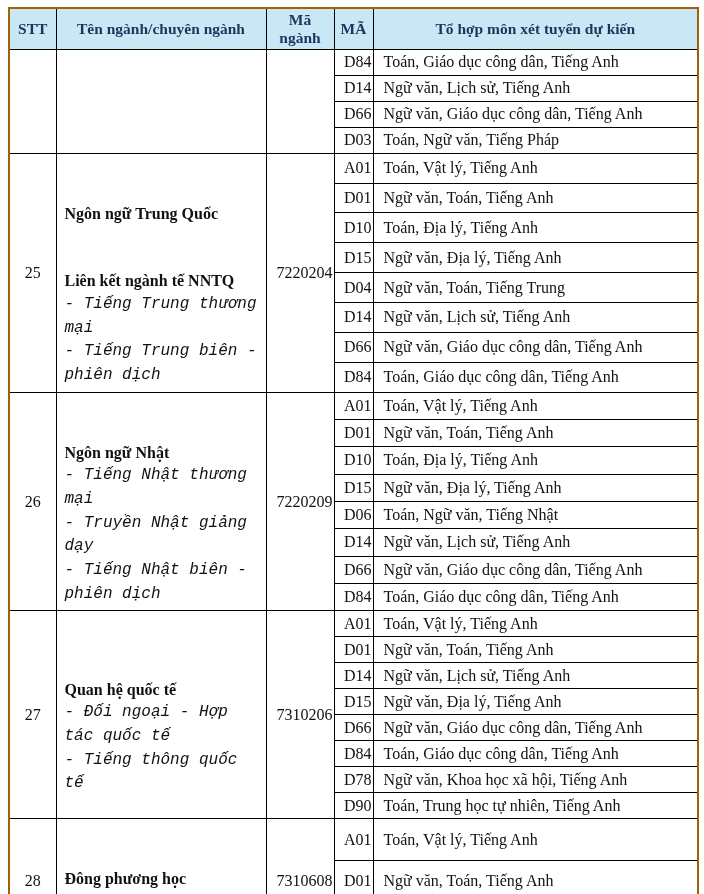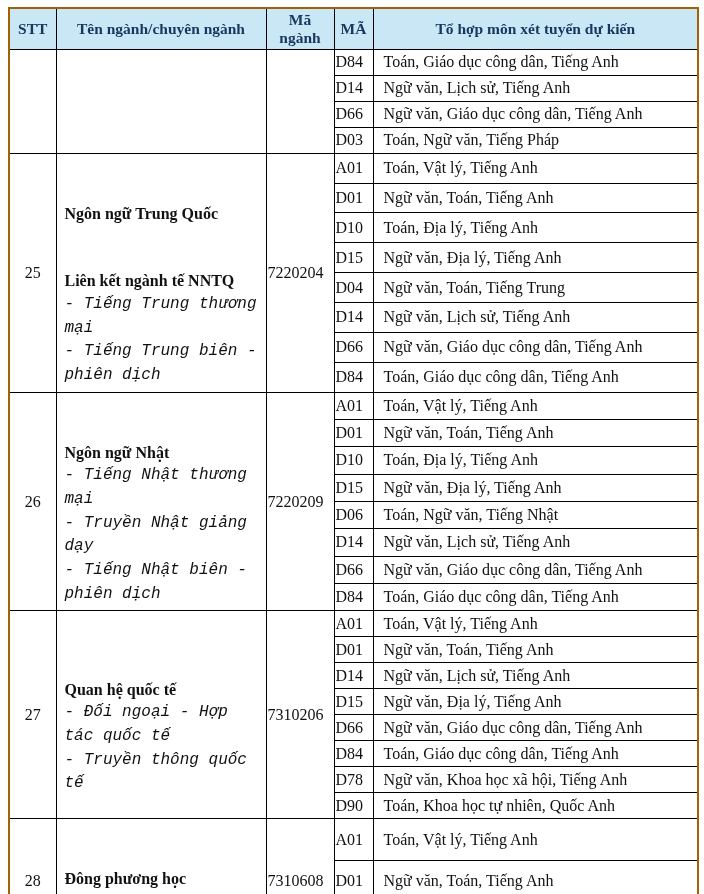--- a/index.html
+++ b/index.html
@@ -33,35 +33,35 @@
     text-align: center;
     vertical-align: middle;
     line-height: 1.15;
     padding: 2px;
   }
   td {
     font-size: 16px;
     color: var(--body-text, #111111);
   }
   td.code-cell {
-    text-align: left;
+    text-align: right;
     height: 26px;
     vertical-align: middle;
   }
   td.combo-cell {
     padding-left: 10px;
     vertical-align: middle;
   }
   td.stt-cell {
     text-align: center;
     vertical-align: middle;
     margin-left: 37px;
   }
   td.major-code-cell {
-    text-align: left;
+    text-align: right;
     vertical-align: middle;
   }
   td.name-cell {
     vertical-align: middle;
     padding: 4px 4px 4px 8px;
     line-height: 1.48;
   }
   .title-line { font-weight: bold; margin-top: 44px; }
   .sub-line   { font-style: italic; font-family: Liberation Mono, monospace; }
 </style>
@@ -184,21 +184,21 @@
         </tr>
         <tr class="">
           <td class="code-cell">D84</td>
           <td class="combo-cell">Toán, Giáo dục công dân, Tiếng Anh</td>
         </tr>
         <tr class="">
           <td class="stt-cell" rowspan="8">27</td>
           <td class="name-cell" rowspan="8">
             <div class="title-line">Quan hệ quốc tế</div>
             <div class="sub-line">- Đối ngoại - Hợp tác quốc tế</div>
-            <div class="sub-line">- Truyền thông quốc tế</div>
+            <div class="sub-line">- Tiếng thông quốc tế</div>
           </td>
           <td class="major-code-cell" rowspan="8">7310206</td>
           <td class="code-cell">A01</td>
           <td class="combo-cell">Toán, Vật lý, Tiếng Anh</td>
         </tr>
         <tr class="">
           <td class="code-cell">D01</td>
           <td class="combo-cell">Ngữ văn, Toán, Tiếng Anh</td>
         </tr>
         <tr class="">
@@ -216,21 +216,21 @@
         <tr class="">
           <td class="code-cell">D84</td>
           <td class="combo-cell">Toán, Giáo dục công dân, Tiếng Anh</td>
         </tr>
         <tr class="">
           <td class="code-cell">D78</td>
           <td class="combo-cell">Ngữ văn, Khoa học xã hội, Tiếng Anh</td>
         </tr>
         <tr class="">
           <td class="code-cell">D90</td>
-          <td class="combo-cell">Toán, Khoa học tự nhiên, Quốc Anh</td>
+          <td class="combo-cell">Toán, Trung học tự nhiên, Tiếng Anh</td>
         </tr>
         <tr class="">
           <td class="stt-cell" rowspan="3">28</td>
           <td class="name-cell" rowspan="3">
             <div class="title-line">Đông phương học</div>
             <div class="sub-line">- Nhật Bản học</div>
             <div class="sub-line">- Hàn Quốc học</div>
           </td>
           <td class="major-code-cell" rowspan="3">7310608</td>
           <td class="code-cell">A01</td>

